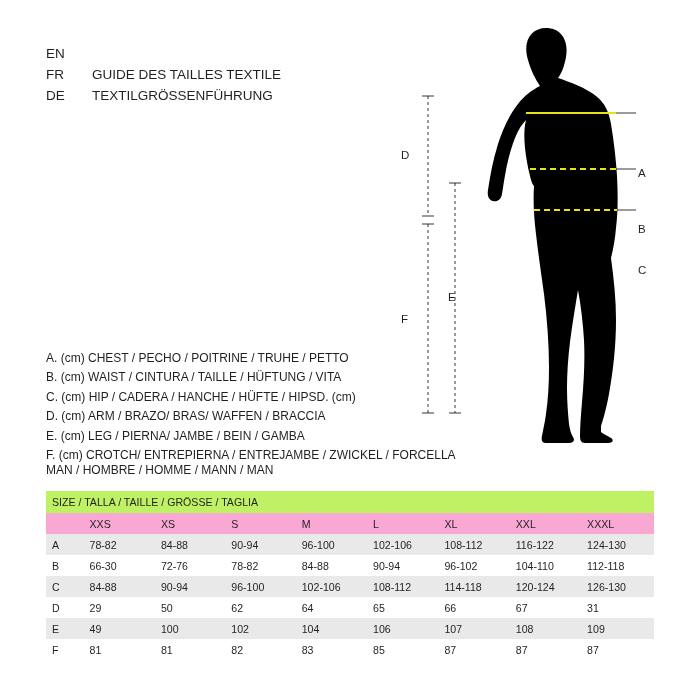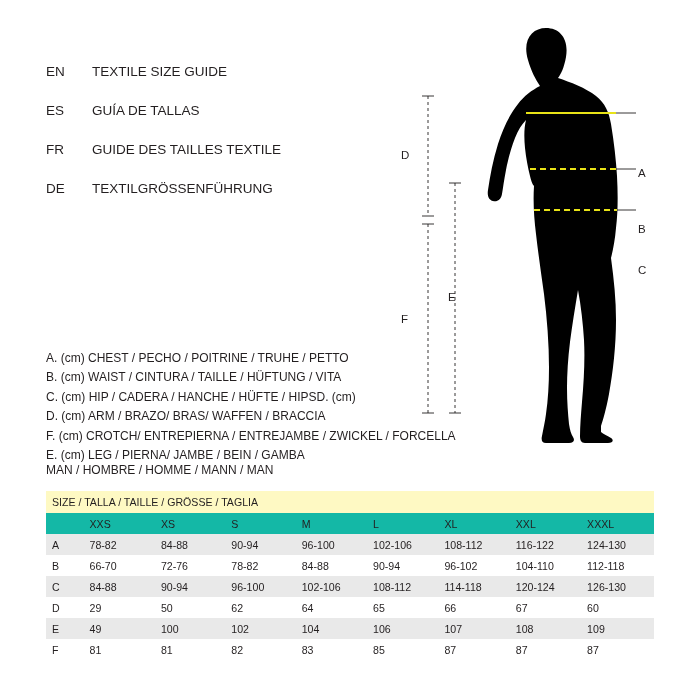--- a/index.html
+++ b/index.html
@@ -20,21 +20,20 @@
   .lang-block {
     position: absolute;
     left: 46px;
     top: 44px;
     width: 330px;
   }
   .lang-row {
     display: flex;
     align-items: flex-end;
     line-height: 1.55;
-    margin-top: 18px;
   }
   .lang-code {
     width: 46px;
     font-size: 13.5px;
     color: #231f20;
     flex: 0 0 46px;
   }
   .lang-title {
     font-size: 13.5px;
     color: #231f20;
@@ -74,27 +73,27 @@
     color: #231f20;
   }
   .size-table td, .size-table th {
     text-align: left;
     font-weight: normal;
     padding: 3.5px 0 3.5px 6px;
     height: 14px;
     vertical-align: middle;
   }
   .size-table tr.header-band td {
-    background: #fef9c3;
+    background: #bef264;
     font-size: 10.6px;
     padding-top: 4px;
     padding-bottom: 4px;
   }
   .size-table tr.col-head td {
-    background: #14b8a6;
+    background: #f9a8d4;
   }
   .size-table tr.shade td {
     background: #e9e9e9;
   }
   .size-table tr.plain td {
     background: #ffffff;
   }
   .col-label { width: 40px; }
   .col-size  { width: 81px; }
 
@@ -113,25 +112,20 @@
     font-size: 11.5px;
     color: #231f20;
   }
 </style>
 </head>
 <body>
 
 <div class="lang-block">
   <div class="lang-row">
     <span class="lang-code">EN</span>
-    <span class="lang-title">TEXTILE SIZE GUIDE</span>
-  </div>
-  <div class="lang-row">
-    <span class="lang-code">ES</span>
-    <span class="lang-title">GUÍA DE TALLAS</span>
   </div>
   <div class="lang-row">
     <span class="lang-code">FR</span>
     <span class="lang-title">GUIDE DES TAILLES TEXTILE</span>
   </div>
   <div class="lang-row">
     <span class="lang-code">DE</span>
     <span class="lang-title">TEXTILGRÖSSENFÜHRUNG</span>
   </div>
 </div>
@@ -223,22 +217,22 @@
   <span class="mark-letter" style="left:21px; top:121px;">D</span>
   <span class="mark-letter" style="left:68px; top:263px;">E</span>
   <span class="mark-letter" style="left:21px; top:285px;">F</span>
 </div>
 
 <div class="legend">
   <div class="legend-line">A. (cm) CHEST / PECHO / POITRINE / TRUHE / PETTO</div>
   <div class="legend-line">B. (cm) WAIST / CINTURA / TAILLE / HÜFTUNG / VITA</div>
   <div class="legend-line">C. (cm) HIP / CADERA / HANCHE / HÜFTE / HIPSD. (cm)</div>
   <div class="legend-line">D. (cm) ARM / BRAZO/ BRAS/ WAFFEN / BRACCIA</div>
+  <div class="legend-line">E. (cm) LEG / PIERNA/ JAMBE / BEIN / GAMBA</div>
   <div class="legend-line">F. (cm) CROTCH/ ENTREPIERNA / ENTREJAMBE / ZWICKEL / FORCELLA</div>
-  <div class="legend-line">E. (cm) LEG / PIERNA/ JAMBE / BEIN / GAMBA</div>
 </div>
 
 <div class="gender-line">MAN / HOMBRE / HOMME / MANN / MAN</div>
 
 <table class="size-table">
   <tbody>
     <tr class="header-band">
       <td colspan="9">SIZE / TALLA / TAILLE / GRÖSSE / TAGLIA</td>
     </tr>
     <tr class="col-head">
@@ -260,21 +254,21 @@
       <td>90-94</td>
       <td>96-100</td>
       <td>102-106</td>
       <td>108-112</td>
       <td>116-122</td>
       <td>124-130</td>
     </tr>
 
     <tr class="plain">
       <td>B</td>
-      <td>66-70</td>
+      <td>66-30</td>
       <td>72-76</td>
       <td>78-82</td>
       <td>84-88</td>
       <td>90-94</td>
       <td>96-102</td>
       <td>104-110</td>
       <td>112-118</td>
     </tr>
 
     <tr class="shade">
@@ -291,21 +285,21 @@
 
     <tr class="plain">
       <td>D</td>
       <td>29</td>
       <td>50</td>
       <td>62</td>
       <td>64</td>
       <td>65</td>
       <td>66</td>
       <td>67</td>
-      <td>60</td>
+      <td>31</td>
     </tr>
 
     <tr class="shade">
       <td>E</td>
       <td>49</td>
       <td>100</td>
       <td>102</td>
       <td>104</td>
       <td>106</td>
       <td>107</td>

